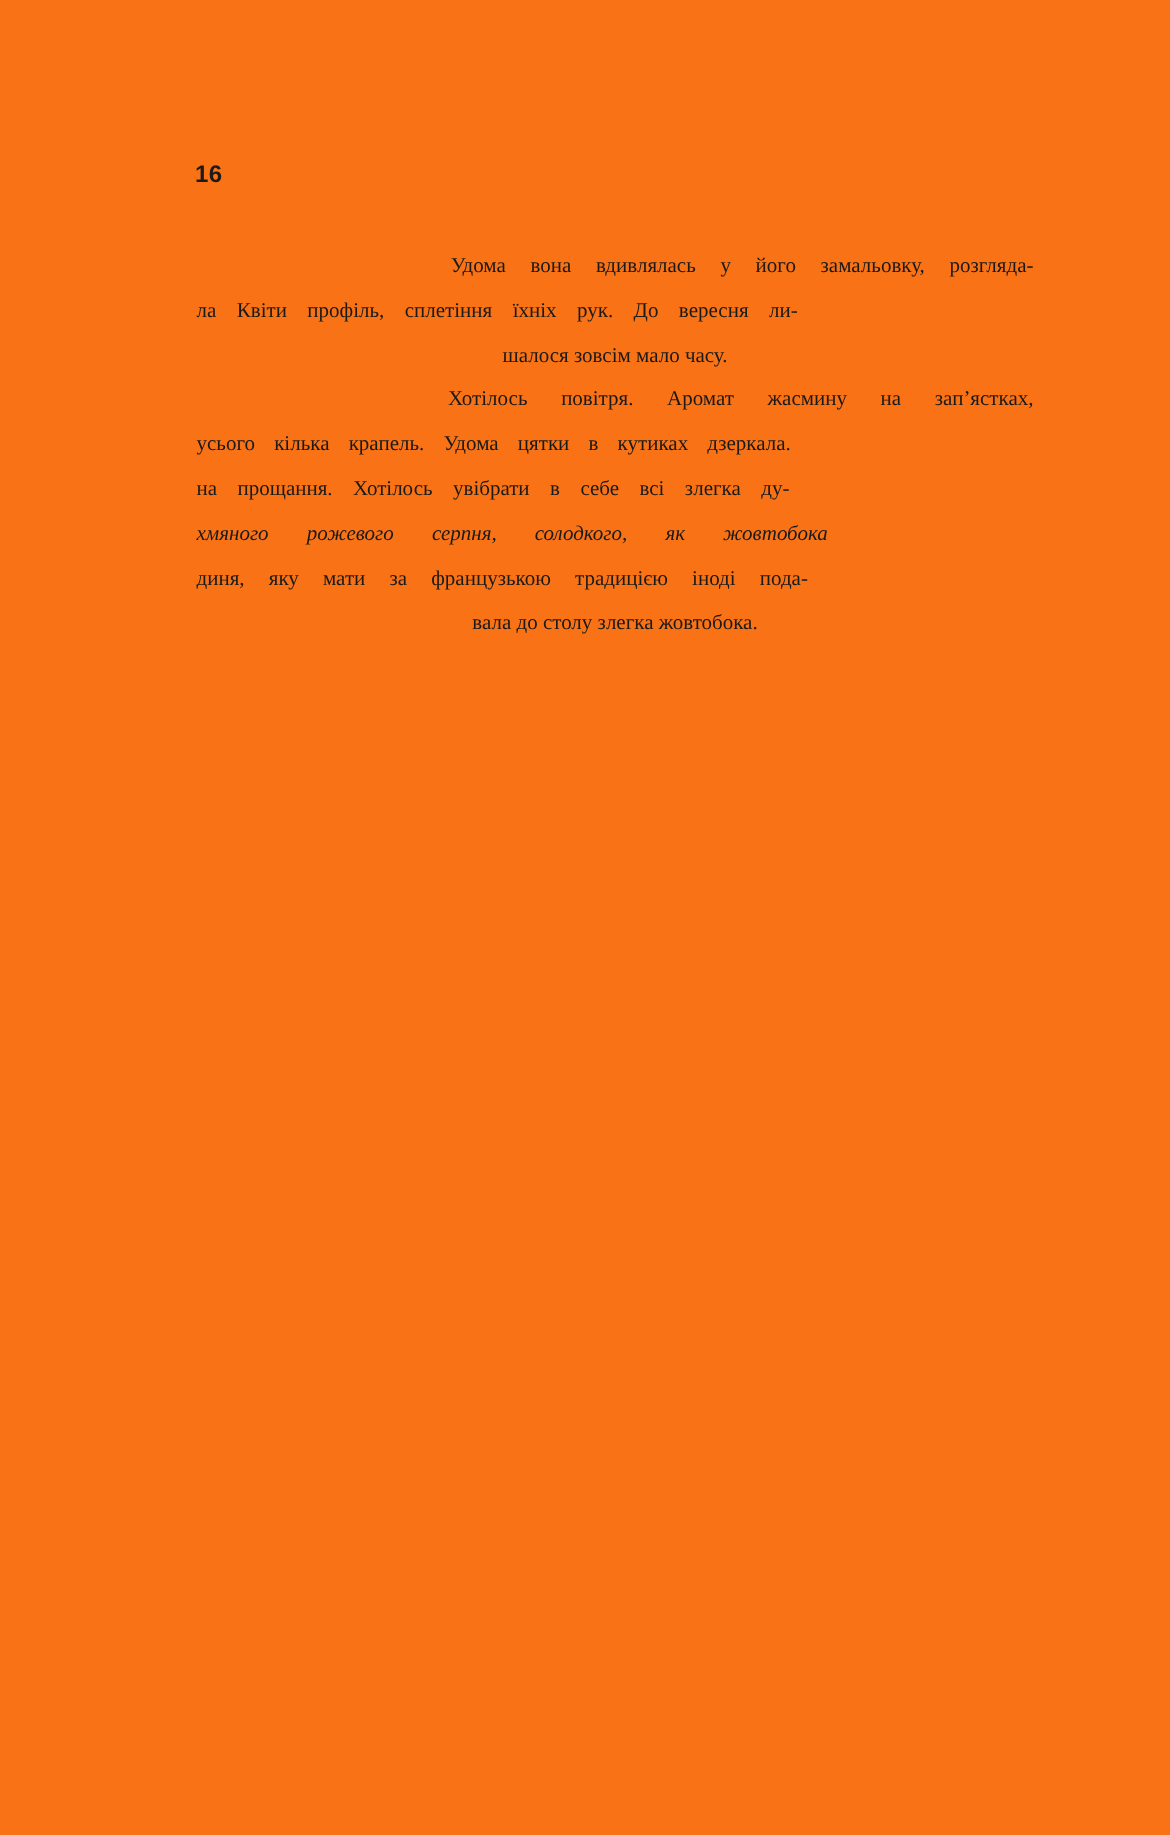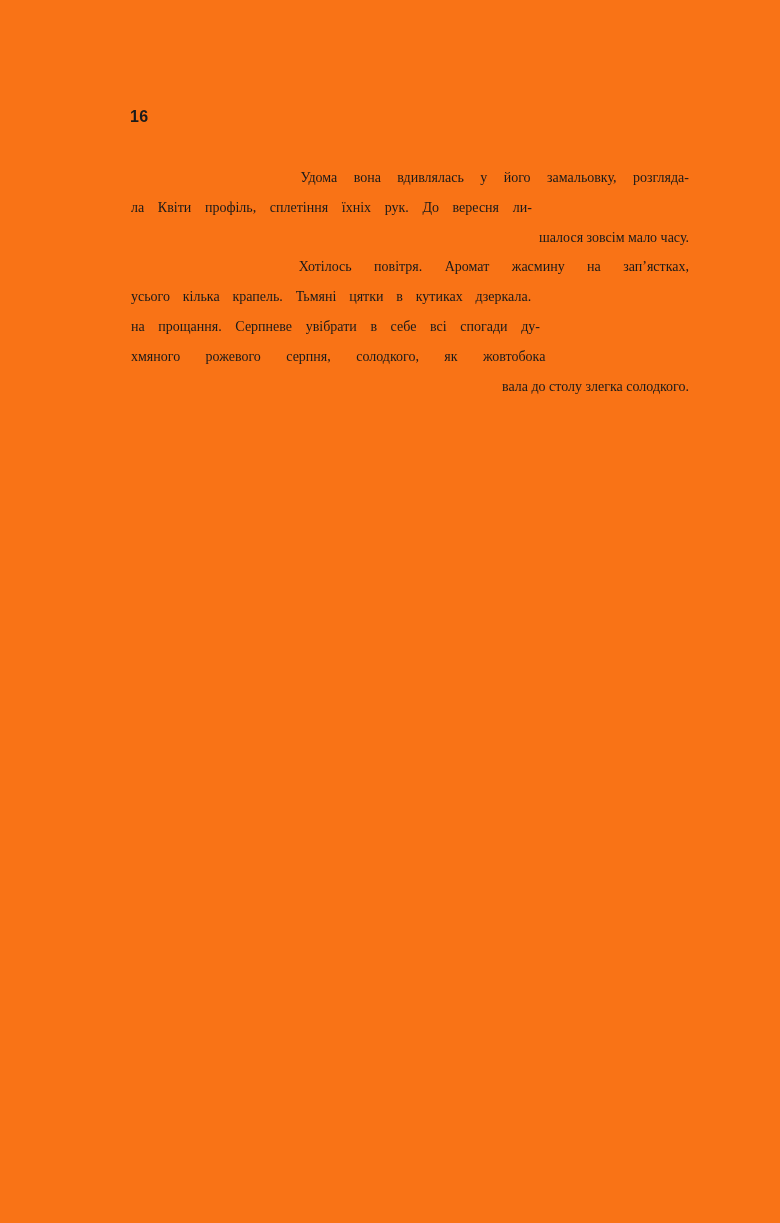--- a/index.html
+++ b/index.html
@@ -62,21 +62,21 @@
     text-indent: 0;
   }
   .jline.first::before {
     content: "";
     display: inline-block;
     width: 23px;
     flex: 0 0 auto;
   }
   .jline.last {
     display: block;
-    text-align: right;
+    text-align: center;
   }
   .jline > span {
     white-space: pre;
   }
 </style>
 </head>
 <body>
 
 <div class="page">
 
@@ -94,28 +94,31 @@
       <span class="jline last">
         <span>шалося зовсім мало часу.</span>
       </span>
     </p>
 
     <p class="para">
       <span class="jline first">
         <span style="white-space: pre; word-spacing: 18.916px;">Хотілось повітря. Аромат жасмину на зап’ястках,</span>
       </span>
       <span class="jline">
-        <span style="white-space: pre; word-spacing: 9.288px;">усього кілька крапель. Тьмяні цятки в кутиках дзеркала.</span>
+        <span style="white-space: pre; word-spacing: 9.288px;">усього кілька крапель. Удома цятки в кутиках дзеркала.</span>
       </span>
       <span class="jline">
-        <span style="white-space: pre; word-spacing: 10.129px;">на прощання. Серпневе увібрати в себе всі спогади ду-</span>
+        <span style="white-space: pre; word-spacing: 10.129px;">на прощання. Хотілось увібрати в себе всі злегка ду-</span>
       </span>
       <span class="jline">
-        <span style="white-space: pre; word-spacing: 21.906px;">хмяного рожевого серпня, солодкого, як жовтобока</span>
+        <span style="white-space: pre; word-spacing: 21.906px; font-style: italic;">хмяного рожевого серпня, солодкого, як жовтобока</span>
+      </span>
+      <span class="jline">
+        <span style="white-space: pre; word-spacing: 12.607px;">диня, яку мати за французькою традицією іноді пода-</span>
       </span>
       <span class="jline last">
-        <span>вала до столу злегка солодкого.</span>
+        <span>вала до столу злегка жовтобока.</span>
       </span>
     </p>
 
   </div>
 
 </div>
 
 </body></html>

